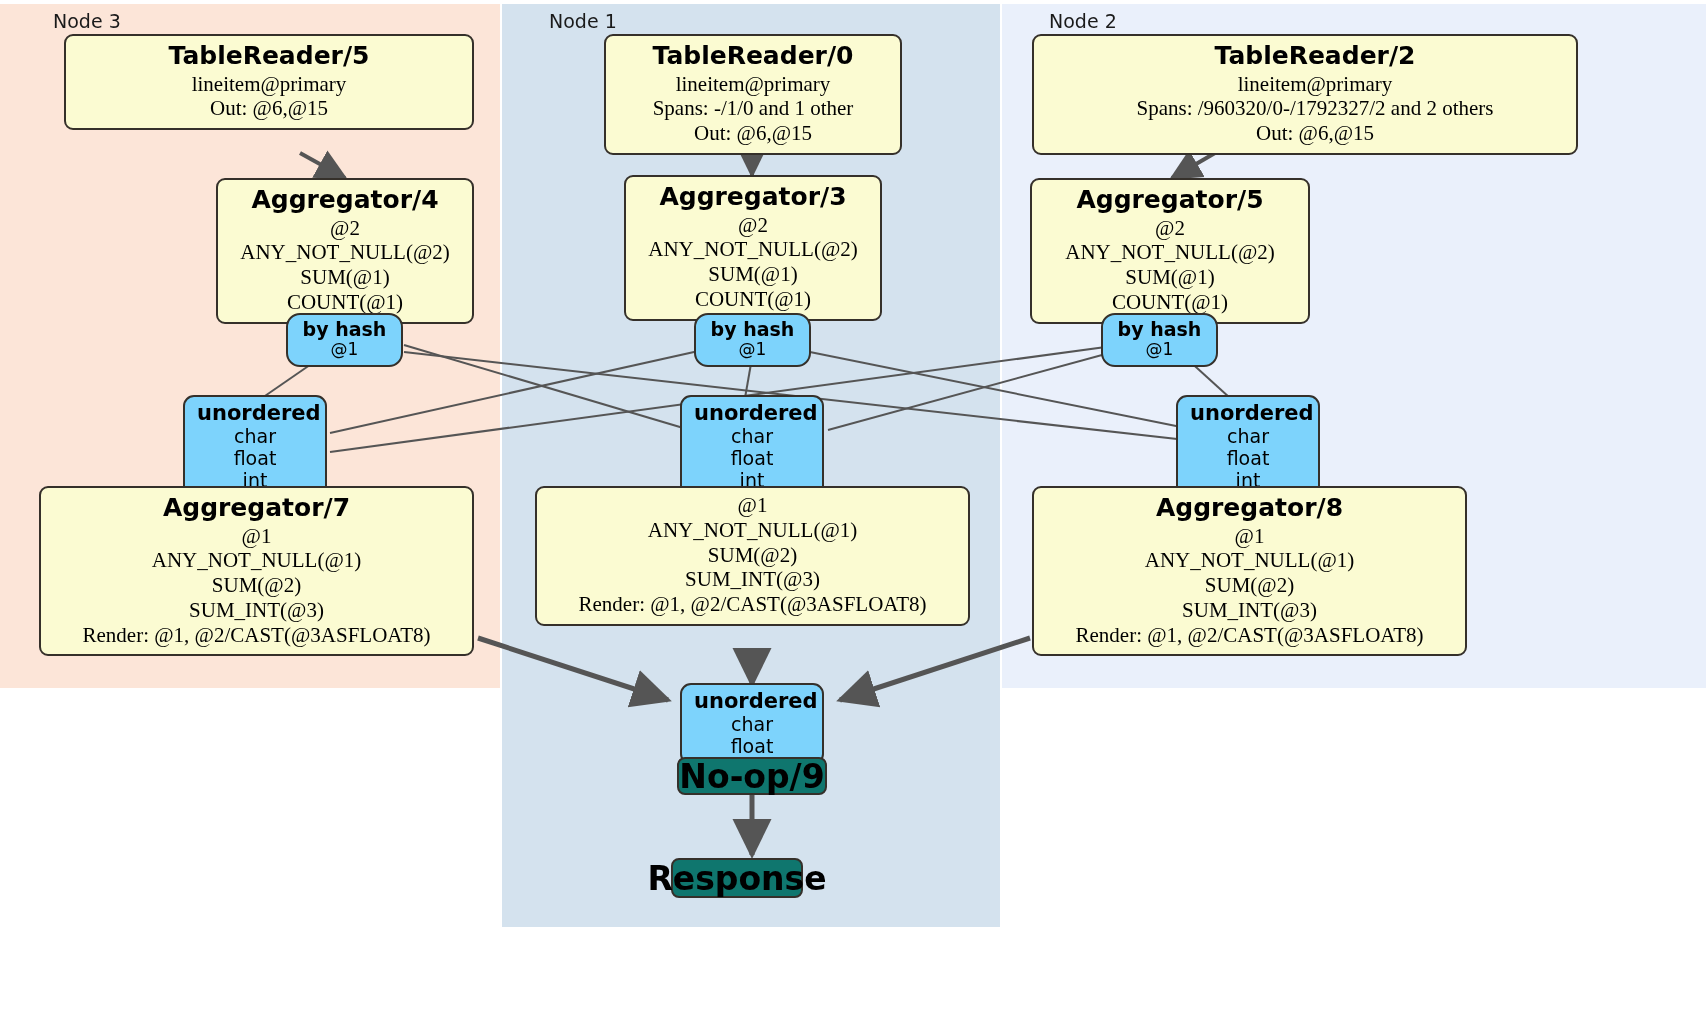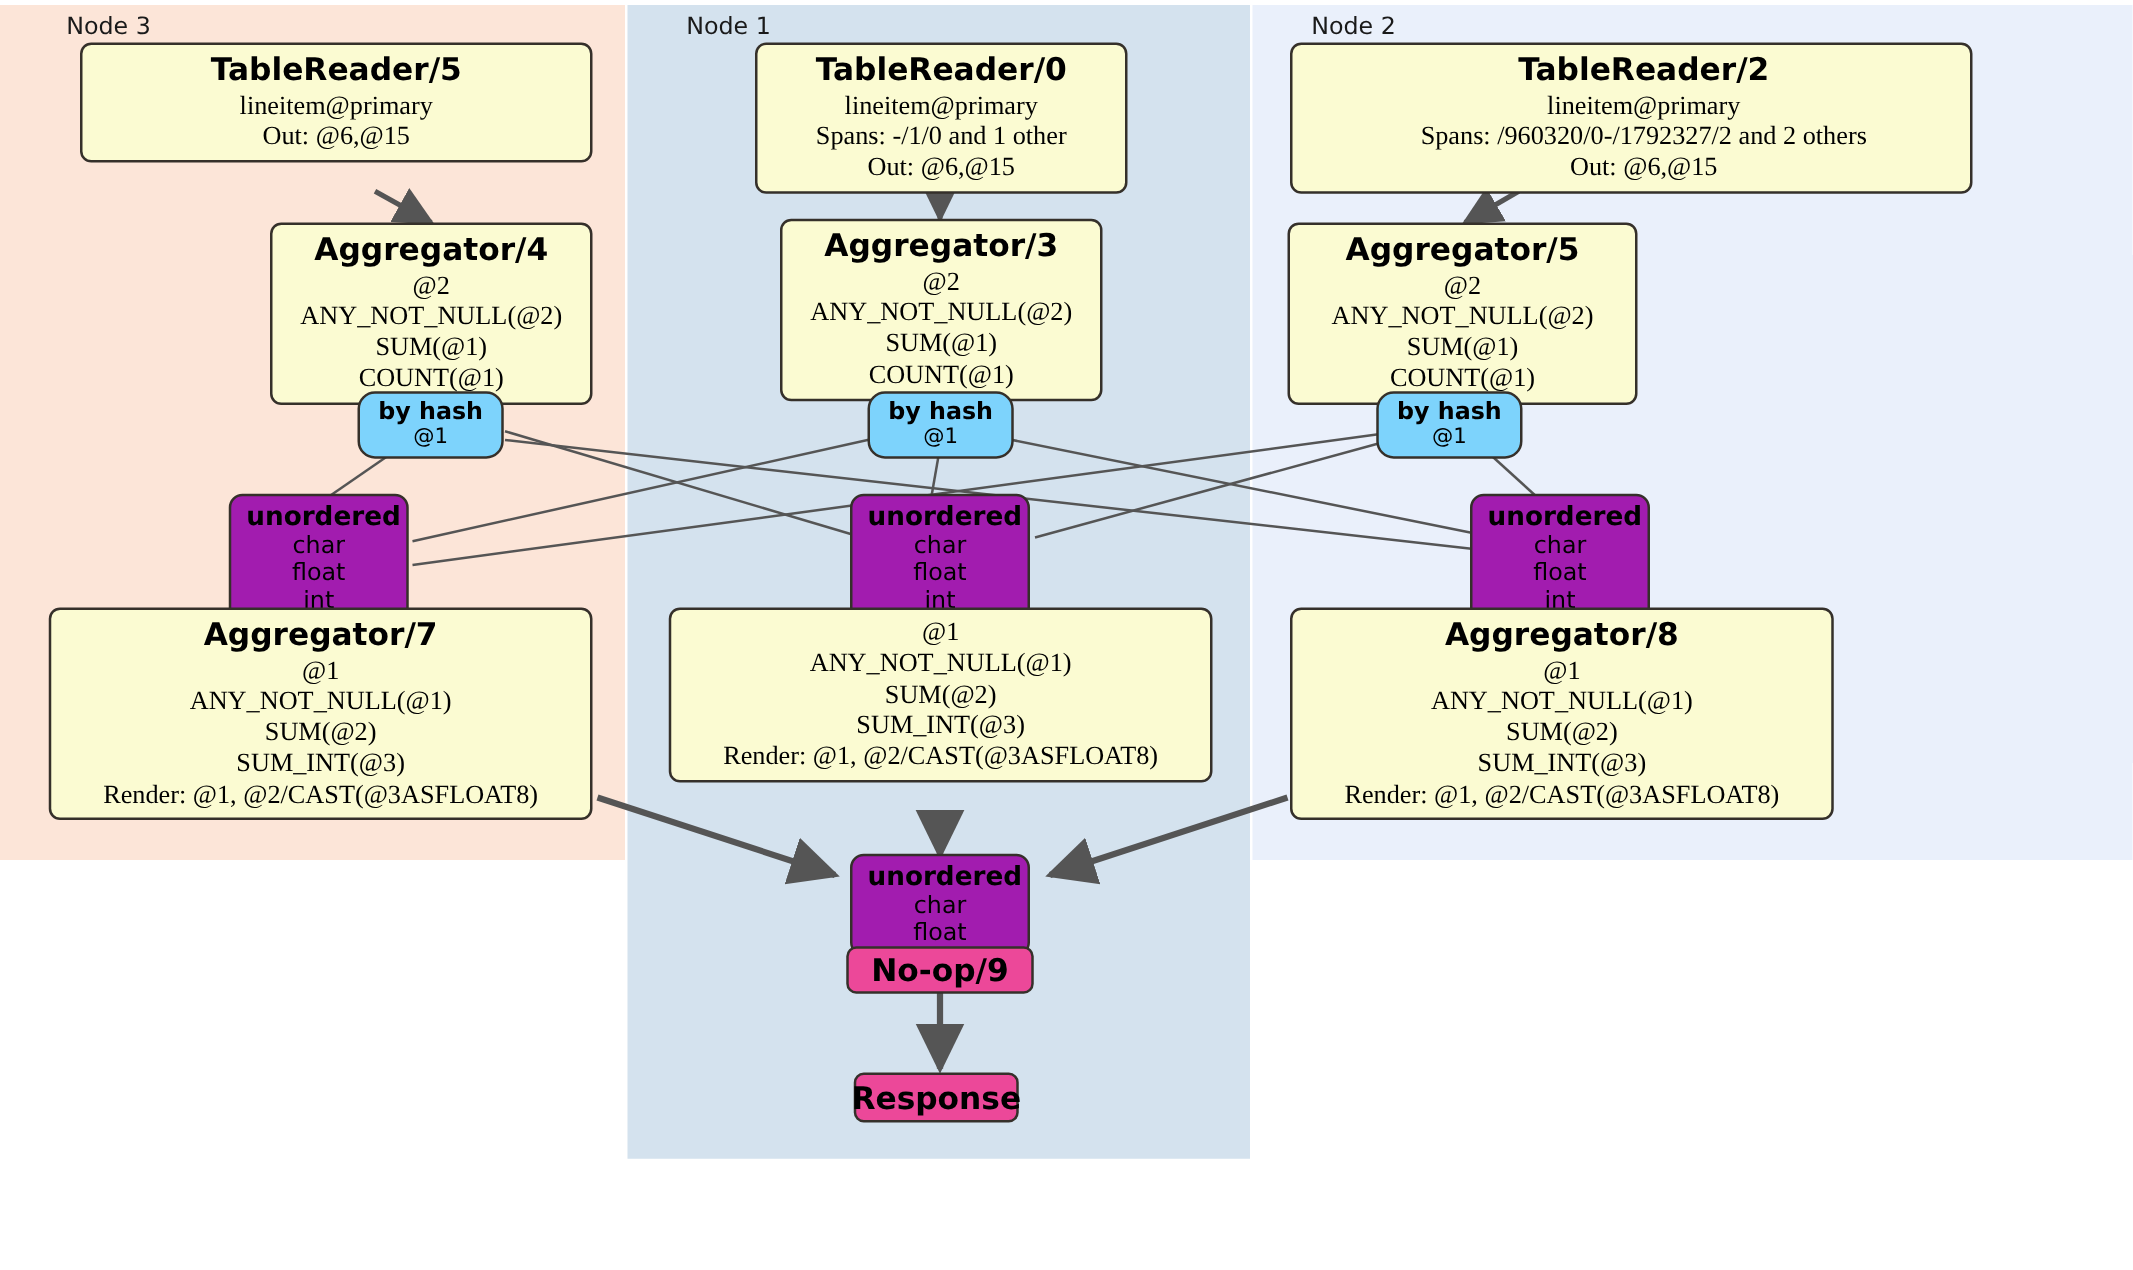--- a/index.html
+++ b/index.html
@@ -83,47 +83,47 @@
     font-size: 19px;
   }
   .router .rrow {
     font-size: 17px;
   }
 
   
   .sync {
     position: absolute;
     box-sizing: border-box;
-    background: #a21caf;
+    background: #7dd3fc;
     border: 2px solid #35302a;
     border-radius: 11px;
     text-align: center;
     color: #000;
     line-height: 1.16;
     padding: 4px 12px 6px 12px;
     white-space: nowrap;
   }
   .sync .stitle {
     font-weight: bold;
     font-size: 21px;
   }
   .sync .srow {
     font-size: 19px;
   }
 
   
   .simplebox {
     position: absolute;
     box-sizing: border-box;
-    background: #ec4899;
+    background: #0f766e;
     border: 2px solid #35302a;
     border-radius: 8px;
     text-align: center;
     font-weight: bold;
-    font-size: 25px;
+    font-size: 33px;
     color: #000;
     display: flex;
     align-items: center;
     justify-content: center;
     white-space: nowrap;
   }
 </style>
 </head>
 <body>
 
@@ -239,21 +239,21 @@
   </div>
 
   <div class="sync" style="left:680px; top:683px; width:144px;">
     <div class="stitle">unordered</div>
     <div class="srow">char</div>
     <div class="srow">float</div>
   </div>
 
   <div class="simplebox" style="left:677px; top:757px; width:150px; height:38px;">No-op/9</div>
 
-  <div class="simplebox" style="left:671px; top:858px; width:132px; height:40px;margin-left:12px;">Response</div>
+  <div class="simplebox" style="left:671px; top:858px; width:132px; height:40px;">Response</div>
 
   <div class="proc" style="left:1032px; top:34px; width:546px;padding-left:30px;">
     <div class="title">TableReader/2</div>
     <div class="row">lineitem@primary</div>
     <div class="row">Spans: /960320/0-/1792327/2 and 2 others</div>
     <div class="row">Out: @6,@15</div>
   </div>
 
   <div class="proc" style="left:1030px; top:178px; width:280px;">
     <div class="title">Aggregator/5</div>

